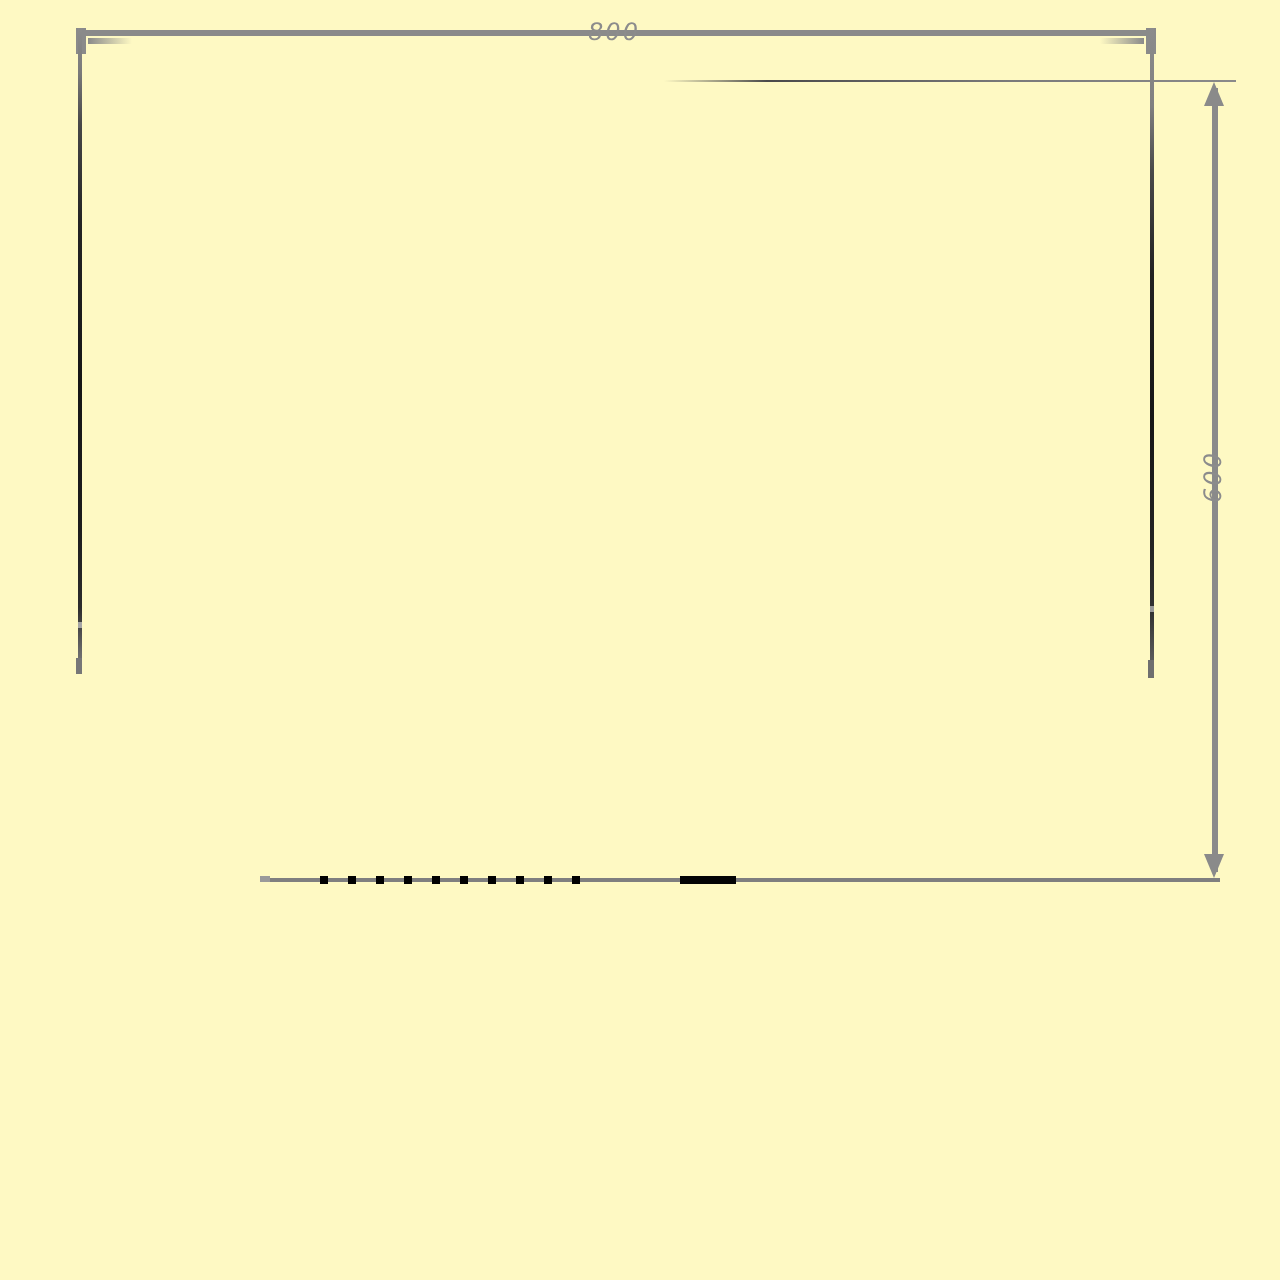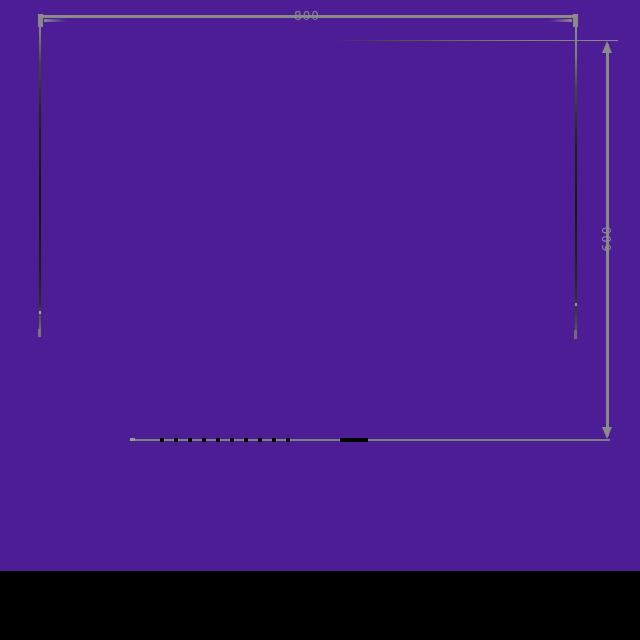--- a/index.html
+++ b/index.html
@@ -7,22 +7,23 @@
     padding: 0;
     width: 640px;
     height: 640px;
     background: #000000;
     overflow: hidden;
     font-family: "DejaVu Sans", sans-serif;
   }
   .canvas {
     position: relative;
     width: 640px;
-    height: 571px;
-    background: #4c1d95;
+    height: 640px;
+    background: #fef9c3;
+    font-style: italic;
   }
   .abs { position: absolute; }
 
   
   .top-dim-line {
     left: 38px; top: 15px; width: 539px; height: 3px;
     background: #8a8a8a;
   }
   .top-dim-corner-left  { left: 38px;  top: 14px; width: 5px; height: 13px; background: #8a8a8a; }
   .top-dim-corner-right { left: 573px; top: 14px; width: 5px; height: 13px; background: #8a8a8a; }

